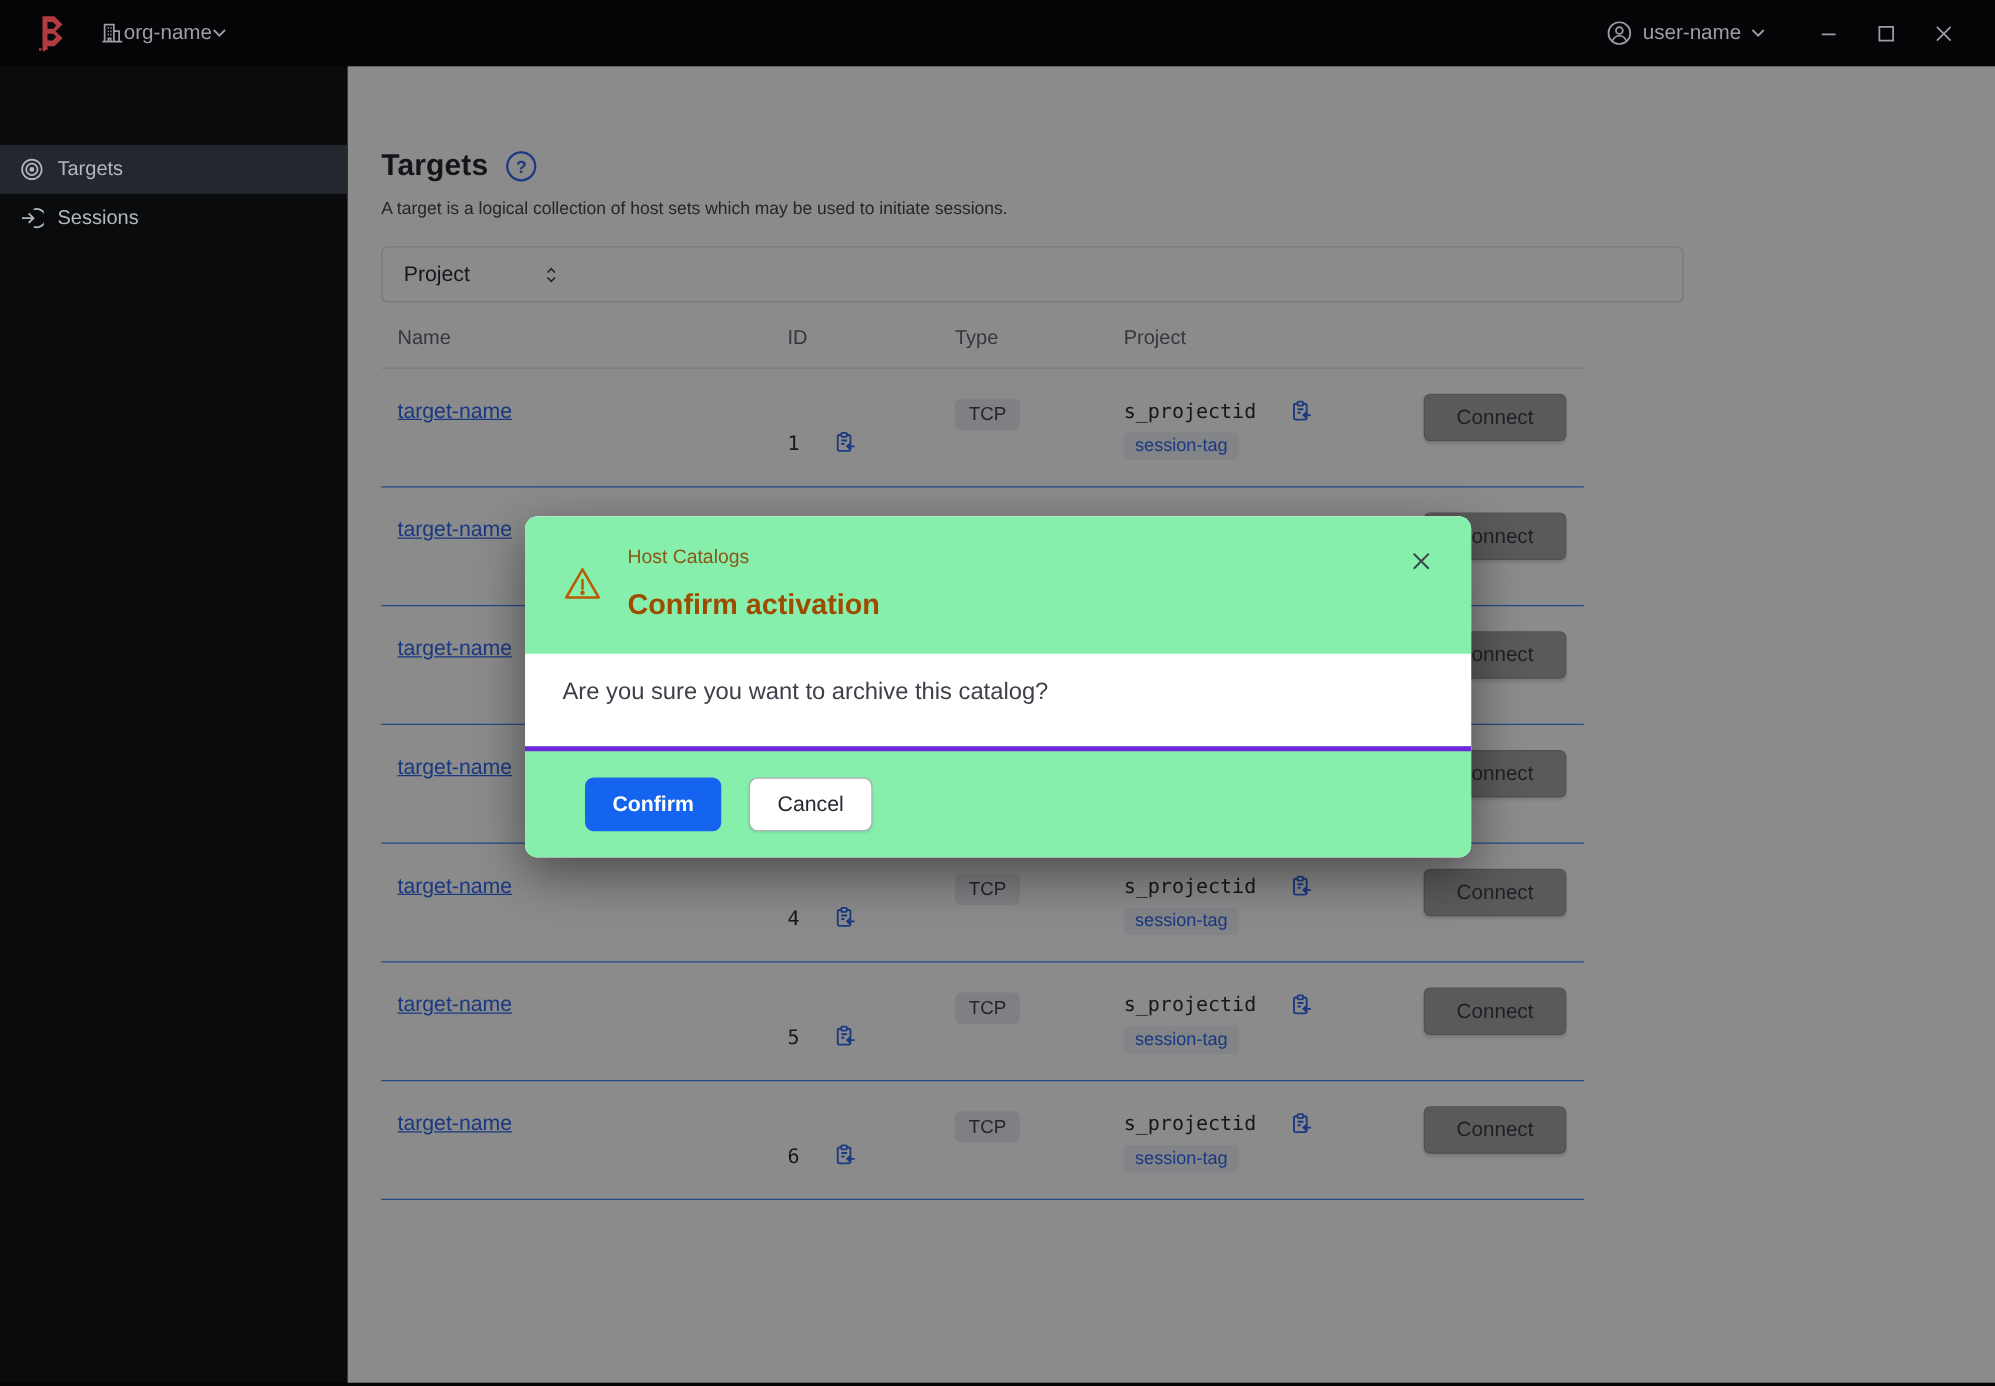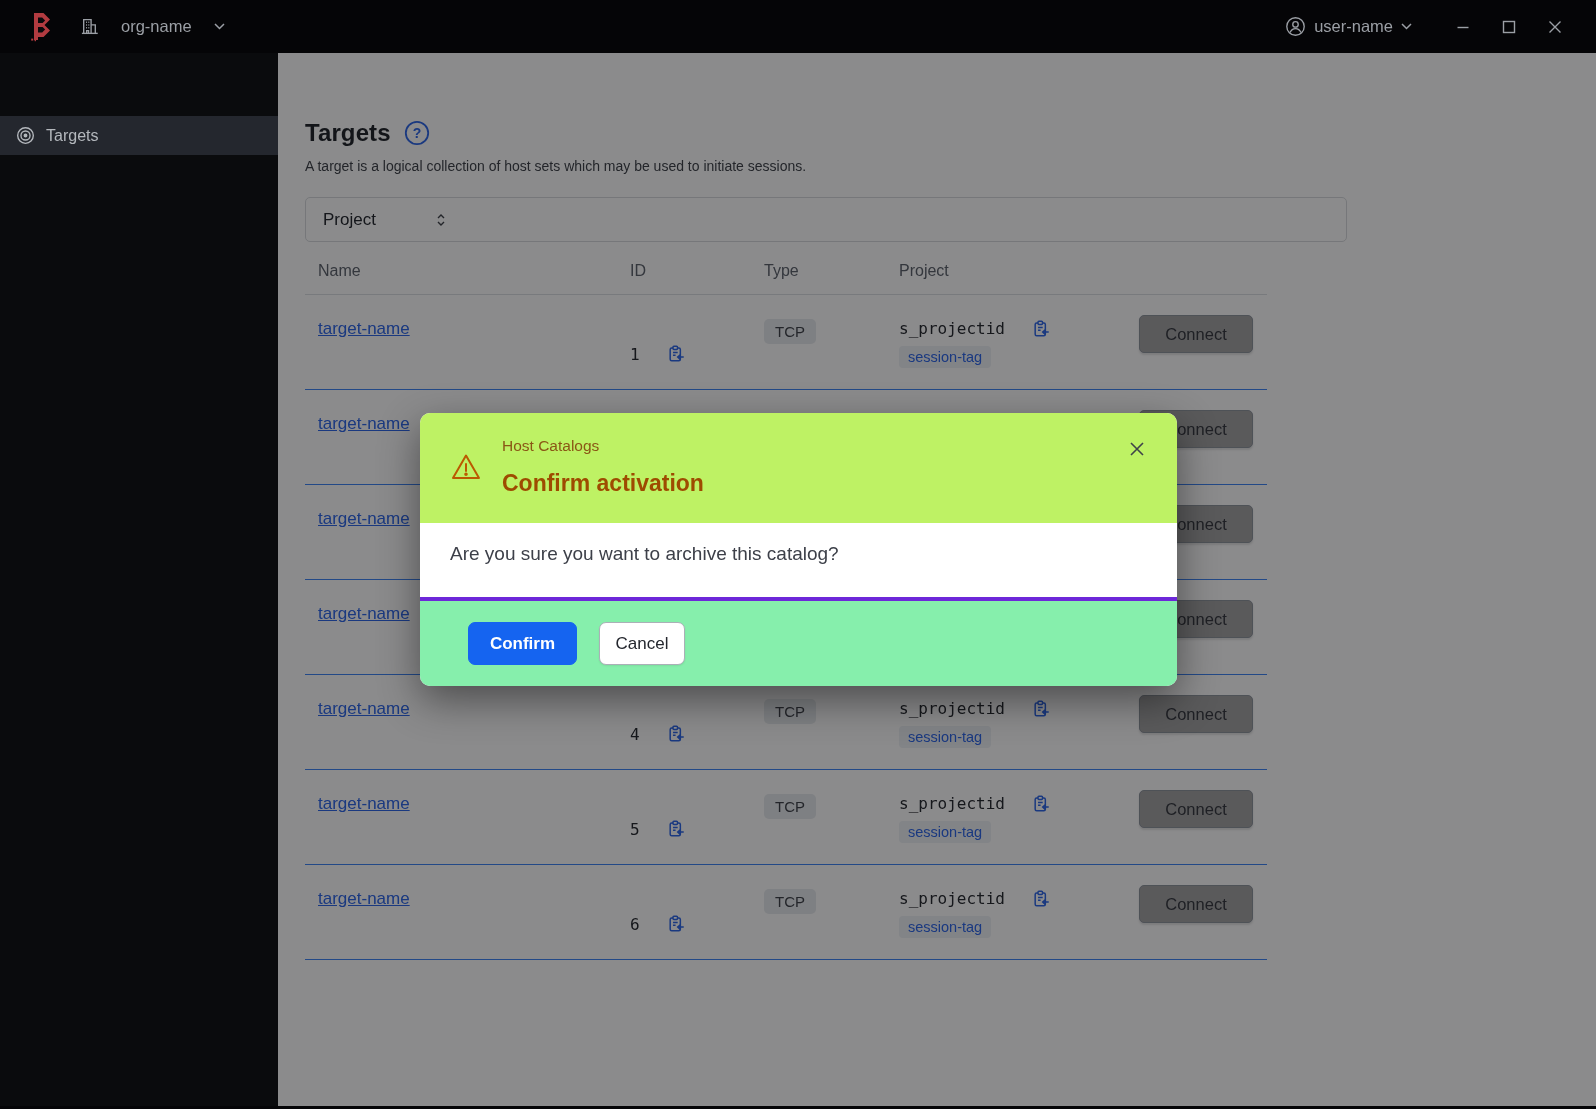--- a/index.html
+++ b/index.html
@@ -2,21 +2,21 @@
 <html><head>
 <meta charset="utf-8">
 <style>
   * { margin:0; padding:0; box-sizing:border-box; }
   html,body { width:1596px; height:1109px; overflow:hidden; }
   body { background:#050507; font-family:"Liberation Sans", sans-serif; position:relative; }
 
   
   .topbar { position:absolute; left:0; top:0; width:1596px; height:53px; background:#050507; display:flex; align-items:center; z-index:20; }
   .logo-wrap { margin-left:28px; display:flex; align-items:center; }
-  .org-trigger { margin-left:24px; display:flex; align-items:center; gap:22px; color:#9b9fa5; font-size:16.5px; cursor:pointer; }
+  .org-trigger { margin-left:24px; display:flex; align-items:center; gap:0; color:#9b9fa5; font-size:16.5px; cursor:pointer; }
   .topbar-right { margin-left:auto; display:flex; align-items:center; }
   .user-trigger { display:flex; align-items:center; gap:8px; color:#9b9fa5; font-size:16.5px; cursor:pointer; }
   .win-controls { display:flex; align-items:center; margin-left:28px; margin-right:18px; }
   .win-btn { width:46px; height:40px; display:flex; align-items:center; justify-content:center; color:#9b9fa5; cursor:pointer; }
 
   
   .sidebar { position:absolute; left:0; top:53px; width:278px; height:1053px; background:#0a0b0d; z-index:15; padding-top:63px; }
   .side-item { height:39px; display:flex; align-items:center; padding-left:16px; gap:11px; color:#b4b8bd; font-size:16px; cursor:pointer; }
   .side-item.active { background:#24272e; }
   .side-icon { width:19px; height:19px; display:flex; align-items:center; justify-content:center; flex:0 0 auto; }
@@ -45,30 +45,30 @@
   .copy-btn { width:18px; height:18px; cursor:pointer; display:inline-flex; }
   .type-badge { display:inline-block; background:#e7eaee; border-radius:5px; padding:4px 11px; font-size:15px; color:#3b3f46; }
   .tag-badge { display:inline-block; margin-top:8px; background:#eef1f6; border-radius:4px; padding:3px 9px; font-size:14.5px; color:#2a64e8; cursor:pointer; }
   .connect-btn { width:114px; height:38px; background:#a3a3a3; border:1px solid #8d939c; border-radius:5px; font-size:16.5px; color:#33363d; font-family:"Liberation Sans",sans-serif; cursor:pointer; box-shadow:0 2px 2px rgba(0,0,0,.12); }
 
   
   .scrim { position:absolute; left:278px; top:53px; width:1318px; height:1053px; background:rgba(8,9,11,0.47); z-index:5; }
 
   
   .modal { position:absolute; left:420px; top:413px; width:757px; border-radius:10px; background:#ffffff; z-index:10; box-shadow:0 14px 40px rgba(0,0,0,.45); overflow:hidden; }
-  .modal-header { background:#bef264; padding:24px 30px 26px; display:flex; align-items:center; gap:20px; position:relative; }
+  .modal-header { background:#86efac; padding:24px 30px 26px; display:flex; align-items:center; gap:20px; position:relative; }
   .warn-icon { width:32px; height:32px; flex:0 0 auto; }
   .modal-tagline { font-size:15.5px; color:#8a5715; }
   .modal-title { margin-top:15px; font-size:23px; font-weight:700; color:#9e4b00; }
   .modal-close { position:absolute; right:30px; top:26px; width:20px; height:20px; cursor:pointer; color:#3f434a; }
   .modal-body { padding:20px 30px 32px; font-size:19px; color:#3d4049; }
   .modal-footer { background:#86efac; border-top:4px solid #6d28d9; padding:21px 48px; display:flex; gap:22px; }
   .btn { height:43px; border-radius:7px; font-size:17px; font-family:"Liberation Sans",sans-serif; cursor:pointer; }
   .btn-primary { width:109px; background:#1564f0; border:1px solid #1564f0; color:#ffffff; font-weight:600; }
-  .btn-secondary { width:86px; background:#ffffff; border:1px solid #abb0b7; color:#24272e; box-shadow:0 1px 2px rgba(0,0,0,.08); }
+  .btn-secondary { width:99px; background:#ffffff; border:1px solid #abb0b7; color:#24272e; box-shadow:0 1px 2px rgba(0,0,0,.08); }
 </style>
 </head>
 <body>
 
 <div class="topbar">
   <div class="logo-wrap">
     <svg width="28" height="30" viewBox="0 0 28 30">
       <path fill="#b23b40" d="M6 1h9.5L22 7.5 16.5 13 22 18.5 15.5 25H10v3H6z"></path>
       <path fill="#0a0a0c" d="M10 5.5h4.2l2.9 2.9-2.5 2.6H10z"></path>
       <path fill="#0a0a0c" d="M10 14.9h4.6l2.5 2.5-2.9 3H10z"></path>
@@ -127,20 +127,30 @@
   <div class="side-item active">
     <span class="side-icon">
       <svg width="19" height="19" viewBox="0 0 18 18" fill="none" stroke="#b4b8bd" stroke-width="1.3">
         <circle cx="9" cy="9" r="7.4"></circle>
         <circle cx="9" cy="9" r="4.3"></circle>
         <circle cx="9" cy="9" r="1.2" fill="#b4b8bd"></circle>
       </svg>
     </span>
     <span>Targets</span>
   </div>
+  <div class="side-item">
+    <span class="side-icon">
+      <svg width="19" height="19" viewBox="0 0 18 18" fill="none" stroke="#b4b8bd" stroke-width="1.4">
+        <path d="M10.5 2.3a7 7 0 1 1 0 13.4"></path>
+        <path d="M1.5 9h8.2"></path>
+        <path d="M6.6 5.4L10.2 9l-3.6 3.6"></path>
+      </svg>
+    </span>
+    <span>Sessions</span>
+  </div>
 </div>
 
 <div class="content">
   <div class="content-inner">
     <div class="title-row">
       <span class="page-title">Targets</span>
       <span class="help-icon">
         <svg width="26" height="26" viewBox="0 0 26 26" fill="none">
           <circle cx="13" cy="13" r="11.2" stroke="#2a64e8" stroke-width="1.8"></circle>
           <text x="13" y="18" text-anchor="middle" font-size="14" font-weight="700" fill="#2a64e8" font-family="Liberation Sans, sans-serif">?</text>

